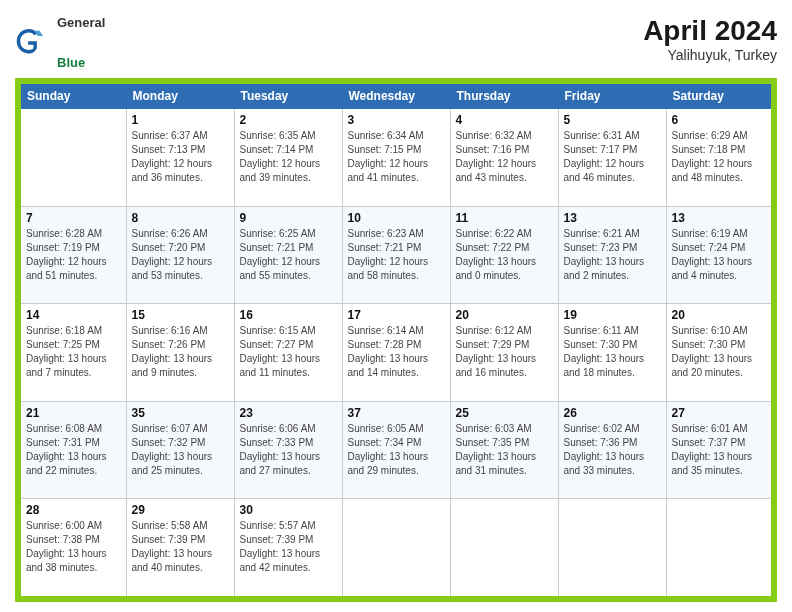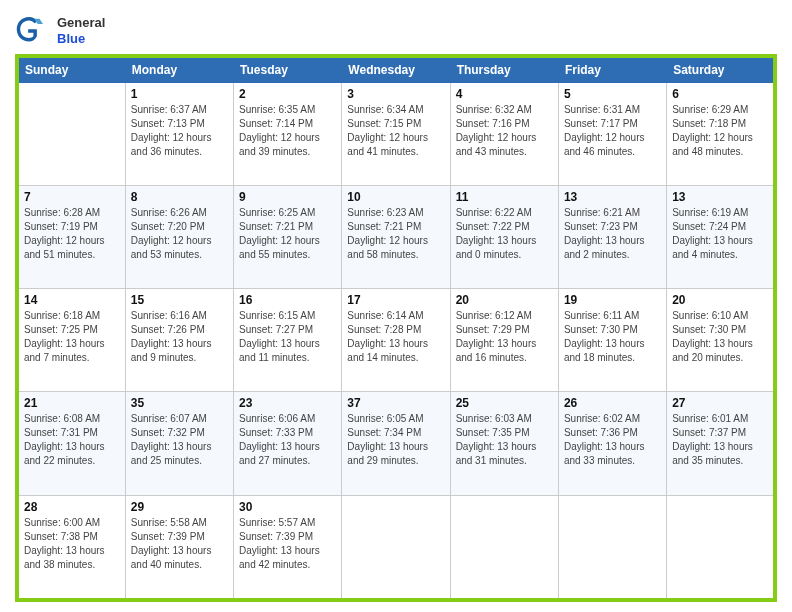--- a/index.html
+++ b/index.html
@@ -29,40 +29,40 @@
       gap: 14px;
     }
     .logo-text {
       display: flex;
       flex-direction: column;
       font-size: 13px;
       font-weight: bold;
       line-height: 1.2;
     }
     .logo-general { color: #333; }
-    .logo-blue { color: #1d4ed8; }
+    .logo-blue { color: #15803d; margin-top: 24px; }
     .logo-icon {
       width: 28px;
       height: 28px;
     }
     .title-block {
       text-align: right;
     }
     .main-title {
       font-size: 28px;
       font-weight: bold;
       color: #1a1a1a;
     }
     .subtitle {
       font-size: 14px;
       color: #333;
     }
     .calendar {
       flex: 1;
-      border: 4px solid #84cc16;
+      border: 6px solid #84cc16;
       border-collapse: collapse;
       width: 100%;
       table-layout: fixed;
     }
     .calendar th {
       background: #2e6db4;
       color: #fff;
       text-align: left;
       padding: 5px 6px;
       font-size: 12px;
@@ -107,20 +107,24 @@
     <div class="logo">
       <svg class="logo-icon" viewBox="0 0 32 32">
         <path d="M16 4 C10 4 6 8 6 14 C6 20 10 24 16 24 C18 24 20 23 21 22 L21 18 L15 18 L15 14 L25 14 L25 22 C23 26 20 28 16 28 C8 28 2 22 2 14 C2 6 8 0 16 0 C20 0 24 2 26 5 L22 7 C21 5.5 18.5 4 16 4Z" fill="#1a5fa8"></path>
         <path d="M22 2 L28 2 L32 8 L26 8Z" fill="#4a9fd4"></path>
       </svg>
       <div class="logo-text">
         <span class="logo-general">General</span>
         <span class="logo-blue">Blue</span>
       </div>
     </div>
+    <div class="title-block">
+      <div class="main-title">April 2024</div>
+      <div class="subtitle">Yalihuyuk, Turkey</div>
+    </div>
   </div>
 
   <table class="calendar">
     <thead>
       <tr>
       <th>Sunday</th>
           <th>Monday</th>
           <th>Tuesday</th>
           <th>Wednesday</th>
           <th>Thursday</th>

